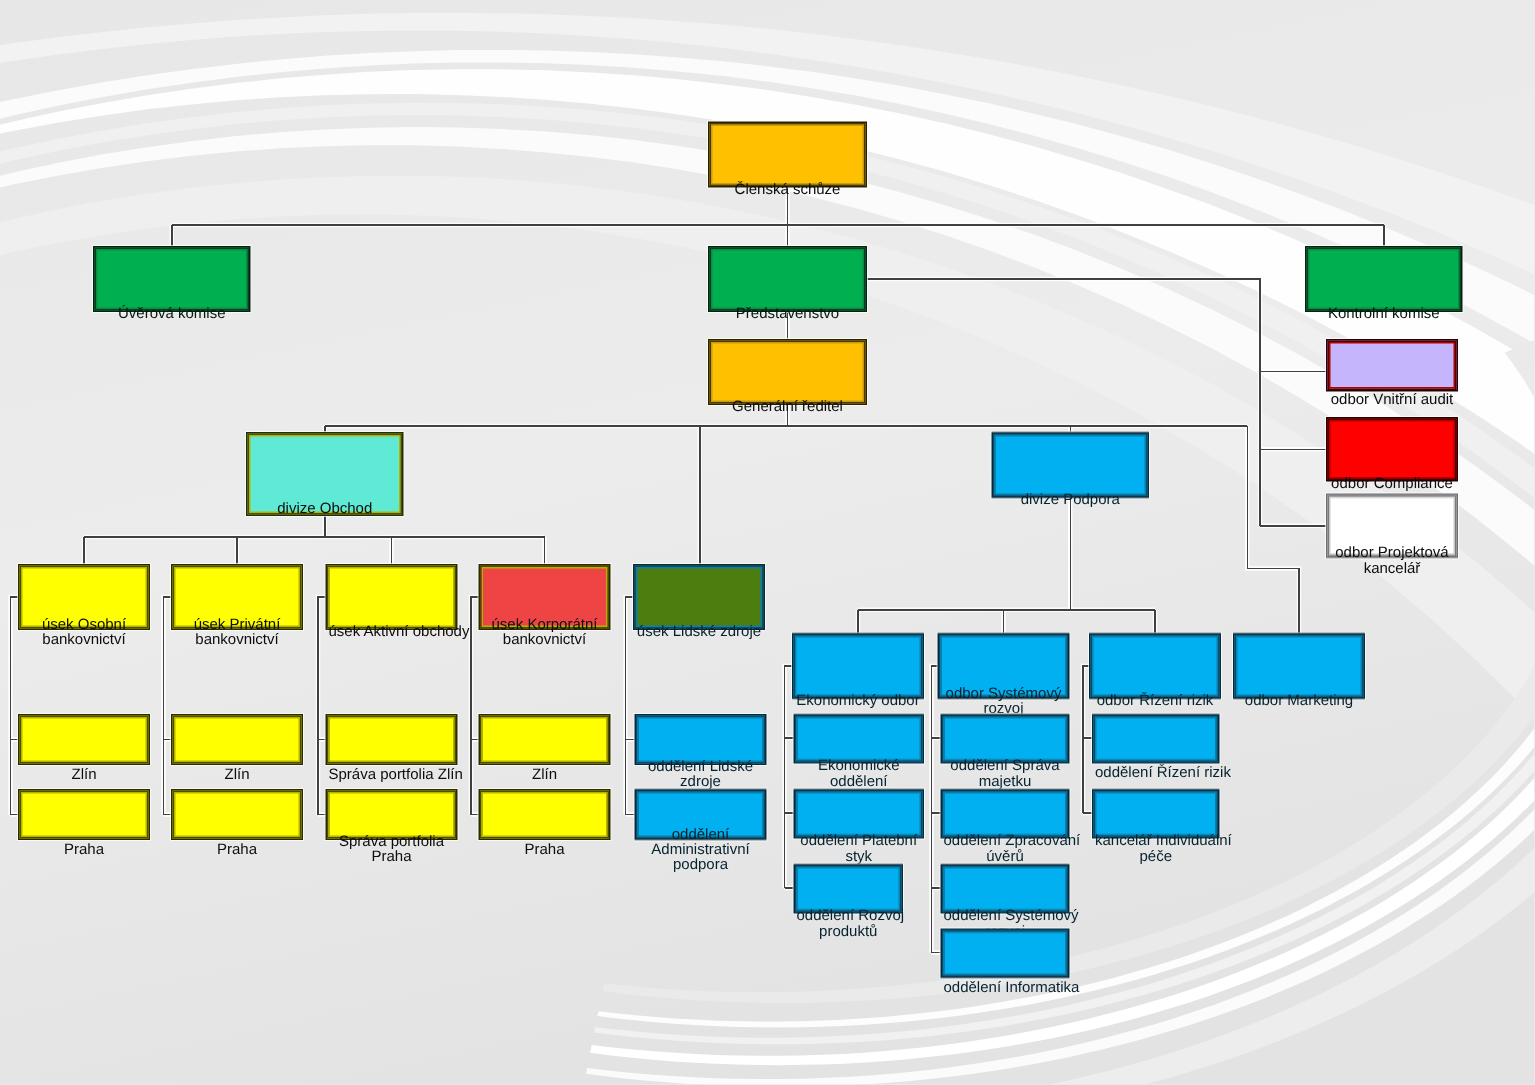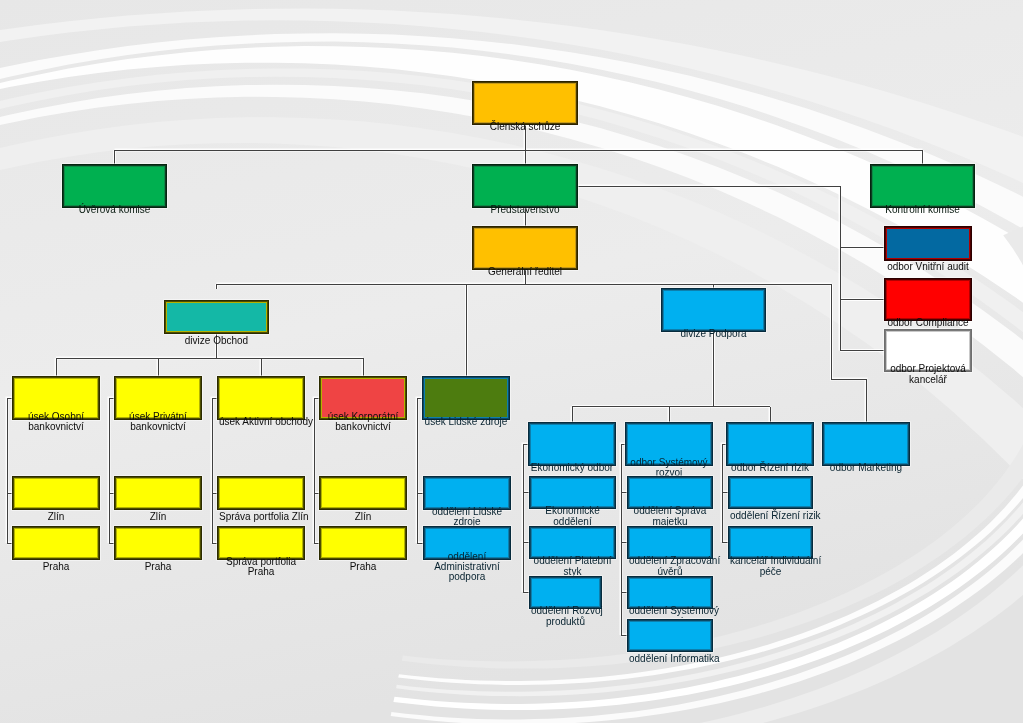--- a/index.html
+++ b/index.html
@@ -173,31 +173,31 @@
       </div>
     <div class="node n-green" style="left: 473px; top: 165px; width: 104px; height: 42px; background: rgb(0, 176, 80); color: rgb(6, 24, 14); border-color: rgb(11, 61, 34); box-shadow: rgb(13, 138, 69) 0px 0px 0px 1px inset, rgb(6, 36, 15) 0px 0px 0px 1px, rgba(255, 255, 255, 0.8) 0px 0px 0px 1.6px;">
         <span class="lbl">Představenstvo</span>
       </div>
     <div class="node n-green" style="left: 871px; top: 165px; width: 103px; height: 42px; background: rgb(0, 176, 80); color: rgb(6, 24, 14); border-color: rgb(11, 61, 34); box-shadow: rgb(13, 138, 69) 0px 0px 0px 1px inset, rgb(6, 36, 15) 0px 0px 0px 1px, rgba(255, 255, 255, 0.8) 0px 0px 0px 1.6px;">
         <span class="lbl">Kontrolní komise</span>
       </div>
     <div class="node n-orange" style="left: 473px; top: 227px; width: 104px; height: 42px; background: rgb(255, 192, 0); color: rgb(13, 13, 13); border-color: rgb(74, 60, 0); box-shadow: rgb(199, 154, 26) 0px 0px 0px 1px inset, rgb(43, 34, 0) 0px 0px 0px 1px, rgba(255, 255, 255, 0.8) 0px 0px 0px 1.6px;">
         <span class="lbl">Generální ředitel</span>
       </div>
-    <div class="node n-red" style="left: 885px; top: 227px; width: 86px; height: 33px; background: #0369a1; color: rgb(13, 13, 13); border-color: rgb(77, 0, 0); box-shadow: rgb(179, 0, 0) 0px 0px 0px 1px inset, rgb(43, 0, 0) 0px 0px 0px 1px, rgba(255, 255, 255, 0.8) 0px 0px 0px 1.6px;">
+    <div class="node n-red" style="left: 885px; top: 227px; width: 86px; height: 33px; background: #c4b5fd; color: rgb(13, 13, 13); border-color: rgb(77, 0, 0); box-shadow: rgb(179, 0, 0) 0px 0px 0px 1px inset, rgb(43, 0, 0) 0px 0px 0px 1px, rgba(255, 255, 255, 0.8) 0px 0px 0px 1.6px;">
         <span class="lbl">odbor Vnitřní audit</span>
       </div>
     <div class="node n-red" style="left: 885px; top: 279px; width: 86px; height: 41px; background: rgb(255, 0, 0); color: rgb(13, 13, 13); border-color: rgb(77, 0, 0); box-shadow: rgb(179, 0, 0) 0px 0px 0px 1px inset, rgb(43, 0, 0) 0px 0px 0px 1px, rgba(255, 255, 255, 0.8) 0px 0px 0px 1.6px;">
         <span class="lbl">odbor Compliance</span>
       </div>
     <div class="node n-white" style="left: 885px; top: 330px; width: 86px; height: 41px; background: rgb(255, 255, 255); color: rgb(13, 13, 13); border-color: rgb(122, 122, 122); box-shadow: rgb(201, 201, 201) 0px 0px 0px 1px inset, rgb(110, 110, 110) 0px 0px 0px 1px, rgba(255, 255, 255, 0.8) 0px 0px 0px 1.6px;">
         <span class="lbl">odbor Projektová
 kancelář</span>
       </div>
-    <div class="node n-yellow" style="left: 165px; top: 301px; width: 103px; height: 32px; background: #14b8a6; color: rgb(13, 13, 13); border-color: rgb(77, 77, 0); box-shadow: rgb(179, 179, 0) 0px 0px 0px 1px inset, rgb(43, 43, 0) 0px 0px 0px 1px, rgba(255, 255, 255, 0.8) 0px 0px 0px 1.6px;">
+    <div class="node n-yellow" style="left: 165px; top: 289px; width: 103px; height: 54px; background: #5eead4; color: rgb(13, 13, 13); border-color: rgb(77, 77, 0); box-shadow: rgb(179, 179, 0) 0px 0px 0px 1px inset, rgb(43, 43, 0) 0px 0px 0px 1px, rgba(255, 255, 255, 0.8) 0px 0px 0px 1.6px;">
         <span class="lbl">divize Obchod</span>
       </div>
     <div class="node n-blue" style="left: 662px; top: 289px; width: 103px; height: 42px; background: rgb(0, 176, 240); color: rgb(7, 34, 47); border-color: rgb(13, 74, 102); box-shadow: rgb(13, 127, 173) 0px 0px 0px 1px inset, rgb(7, 43, 61) 0px 0px 0px 1px, rgba(255, 255, 255, 0.8) 0px 0px 0px 1.6px;">
         <span class="lbl">divize Podpora</span>
       </div>
     <div class="node n-yellow" style="left: 13px; top: 377px; width: 86px; height: 42px; background: rgb(255, 255, 0); color: rgb(13, 13, 13); border-color: rgb(77, 77, 0); box-shadow: rgb(179, 179, 0) 0px 0px 0px 1px inset, rgb(43, 43, 0) 0px 0px 0px 1px, rgba(255, 255, 255, 0.8) 0px 0px 0px 1.6px;">
         <span class="lbl">úsek Osobní
 bankovnictví</span>
       </div>
     <div class="node n-yellow" style="left: 115px; top: 377px; width: 86px; height: 42px; background: rgb(255, 255, 0); color: rgb(13, 13, 13); border-color: rgb(77, 77, 0); box-shadow: rgb(179, 179, 0) 0px 0px 0px 1px inset, rgb(43, 43, 0) 0px 0px 0px 1px, rgba(255, 255, 255, 0.8) 0px 0px 0px 1.6px;">

